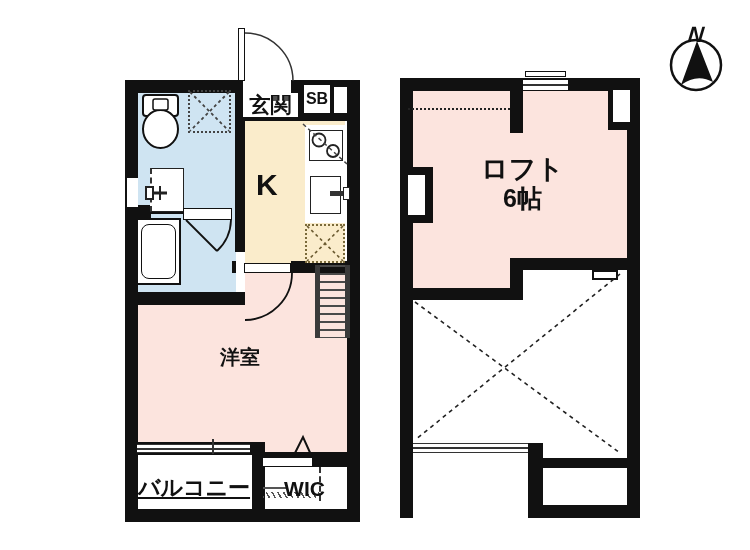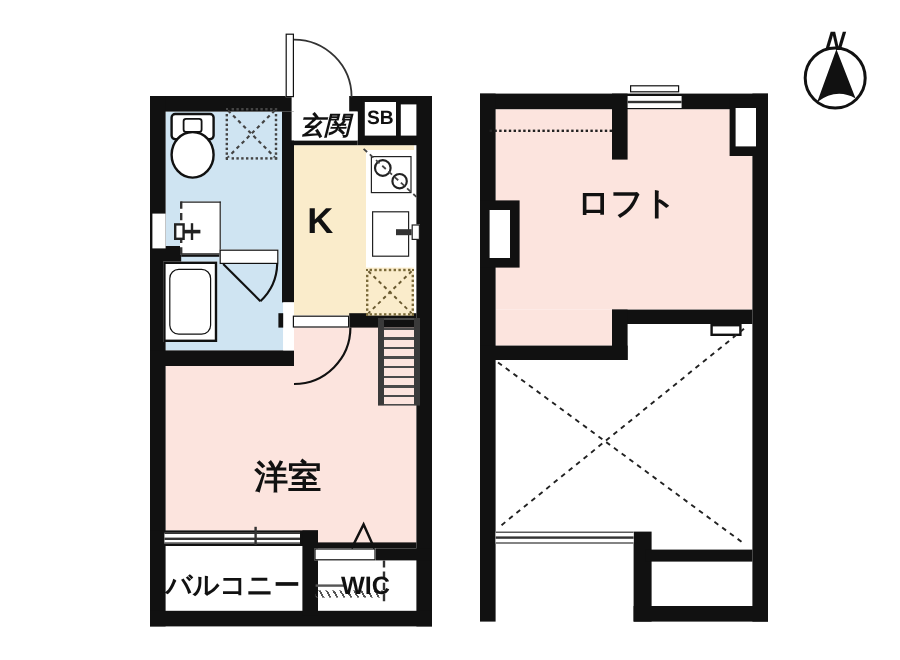--- a/index.html
+++ b/index.html
@@ -157,34 +157,37 @@
       <line x1="415" y1="302" x2="620" y2="453"></line>
       <line x1="620" y1="274" x2="415" y2="440"></line>
     </g>
 
     <g>
       <circle cx="696" cy="65" r="25" fill="none" stroke="#111" stroke-width="2.5"></circle>
       <path d="M 697,41 L 681,85 Q 697,73 713,82 Z" fill="#111"></path>
     </g>
   </svg>
 
-  <div class="txt center" style="left:243px;top:93px;width:55px;height:24px;font-size:21px;font-style:italic;">
+  <div class="txt center" style="left:243px;top:93px;width:55px;height:24px;font-size:21px;">
       <span>玄関</span>
     </div>
   <div class="txt center" style="left:304px;top:85px;width:26px;height:28px;font-size:16px;">
       <span>SB</span>
     </div>
   <div class="txt" style="left:256px;top:168px;font-size:30px;"><span>K</span></div>
-  <div class="txt center" style="left:165px;top:341px;width:150px;height:32px;font-size:28px;margin-top:41px;">
+  <div class="txt center" style="left:165px;top:341px;width:150px;height:32px;font-size:20px;">
       <span>洋室</span>
     </div>
-  <div class="txt center" style="left:134px;top:473px;width:120px;height:30px;font-size:22px;">
+  <div class="txt center" style="left:134px;top:473px;width:120px;height:30px;font-size:22px;text-decoration:underline;">
       <span>バルコニー</span>
     </div>
   <div class="txt center" style="left:262px;top:475px;width:85px;height:28px;font-size:21px;">
       <span>WIC</span>
     </div>
   <div class="txt center" style="left:450px;top:154px;width:145px;height:30px;font-size:27px;">
       <span>ロフト</span>
     </div>
+  <div class="txt center" style="left:450px;top:184px;width:145px;height:28px;font-size:25px;">
+      <span>6帖</span>
+    </div>
   <div class="txt" style="left:688px;top:22px;font-size:22px;font-style:italic;transform:skewX(-6deg);"><span>N</span></div>
 
 </div>
 
 </body></html>

